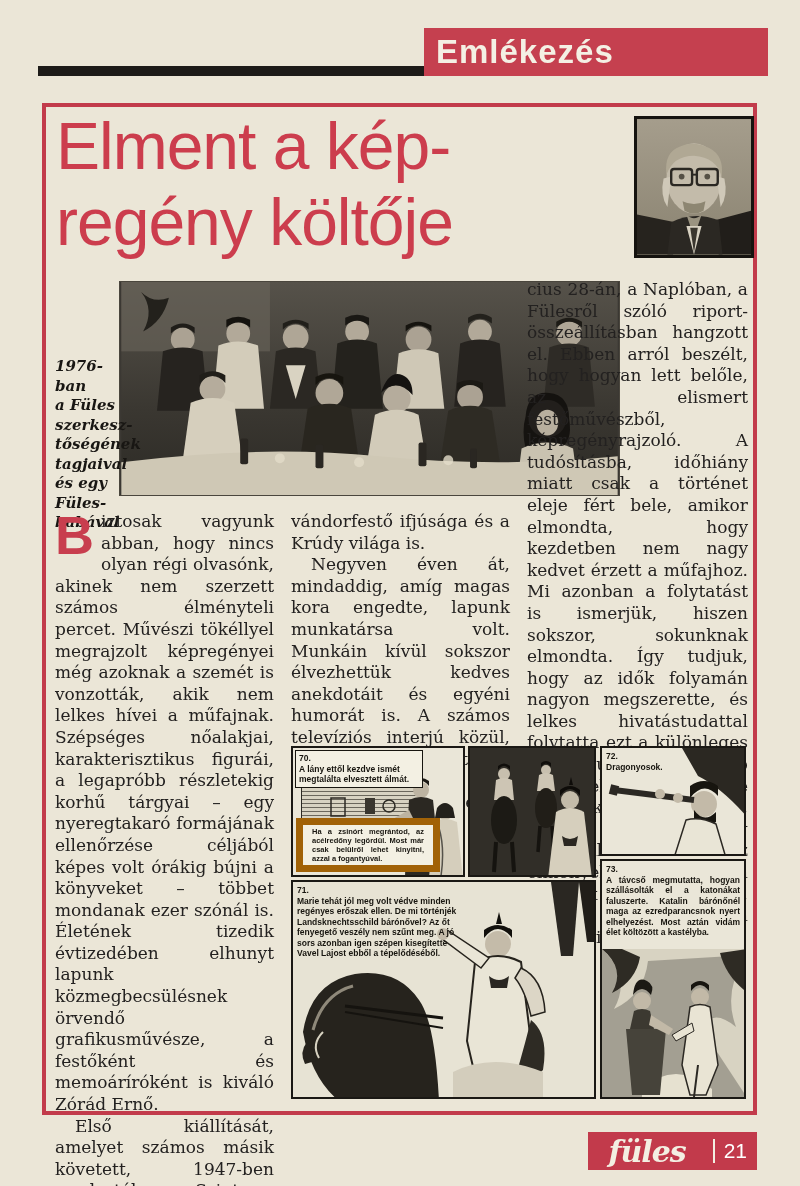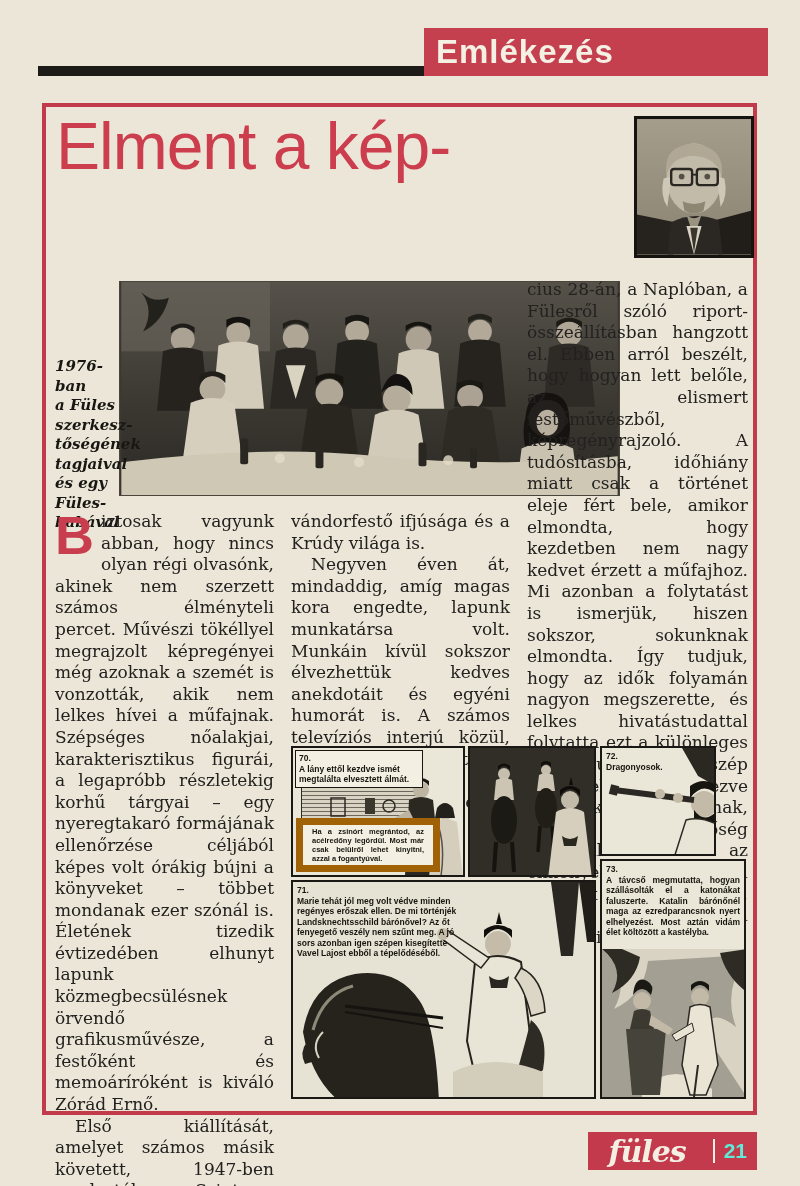--- a/index.html
+++ b/index.html
@@ -37,21 +37,21 @@
   .col1{left:55px;top:511px;width:219px;height:600px;}
   .col2{left:291px;top:511px;width:219px;height:235px;}
   .col3{left:527px;top:279px;width:221px;height:470px;}
   .dropcap{float:left;color:#c83e4e;font-family:"Liberation Sans",sans-serif;font-weight:900;
            font-size:54px;line-height:42px;margin:3px 7px 0 0;}
   
   .comics{position:absolute;left:291px;top:746px;width:455px;height:353px;}
   .panel{position:absolute;background:#eae6d8;border:2px solid #1a1814;box-sizing:border-box;overflow:hidden;}
   .p70{left:0;top:0;width:174px;height:131px;}
   .pcav{left:177px;top:0;width:128px;height:131px;background:#33302a;}
-  .p72{left:309px;top:0;width:116px;height:110px;}
+  .p72{left:309px;top:0;width:146px;height:110px;}
   .p73{left:309px;top:113px;width:146px;height:240px;}
   .p71{left:0;top:134px;width:305px;height:219px;}
   .cap{position:absolute;font-family:"Liberation Sans",sans-serif;font-weight:bold;
        font-size:8.5px;line-height:10.5px;color:#17150f;z-index:3;}
   .cap .num{display:block;}
   .capbox{background:#f3f0e3;border:1px solid #17150f;padding:2px 3px;}
   .p70 .cap{left:2px;top:2px;width:120px;}
   .p71 .cap{left:4px;top:3px;width:168px;}
   .p72 .cap{left:4px;top:3px;width:90px;}
   .p73 .cap{left:4px;top:3px;width:134px;text-align:justify;}
@@ -62,36 +62,37 @@
   .blinds{position:absolute;left:8px;top:30px;width:118px;height:72px;border:1px solid #2c2a24;
           background:repeating-linear-gradient(to bottom,#6b675c 0 1px,#d8d3c2 1px 4px);z-index:1;}
   .panel svg{position:absolute;left:0;top:0;z-index:2;}
   .p70 svg,.p73 svg{z-index:2;}
   
   .footer-logo{position:absolute;left:588px;top:1132px;width:169px;height:38px;background:#c23a4b;
                display:flex;align-items:center;justify-content:flex-end;padding:0 10px 0 8px;box-sizing:border-box;}
   .footer-logo .brand{color:#f3efe2;font-weight:bold;font-style:italic;font-size:30px;
                       font-family:"DejaVu Serif",serif;margin-right:27px;letter-spacing:-1px;}
   .footer-logo .div{width:2px;height:24px;background:#f3efe2;margin-right:9px;}
-  .footer-logo .num{color:#5eead4;font-family:"Liberation Sans",sans-serif;font-weight:bold;font-size:21px;}
+  .footer-logo .num{color:#ffffff;font-family:"Liberation Sans",sans-serif;font-weight:normal;font-size:21px;}
 </style>
 </head>
 <body>
 
 <div class="page">
 
   <div class="topic-shadow"></div>
   <div class="topic-bar">
     <span>Emlékezés</span>
   </div>
 
   <div class="frame"></div>
 
   <div class="headline">
     <div>Elment a kép-</div>
+    <div>regény költője</div>
   </div>
 
   <div class="portrait">
     <svg viewBox="0 0 120 142">
       <defs>
         <linearGradient id="pg" x1="0" y1="0" x2="0" y2="1">
           <stop offset="0" stop-color="#a59d8c"></stop>
             <stop offset="1" stop-color="#8a8371"></stop>
         </linearGradient>
       </defs>

